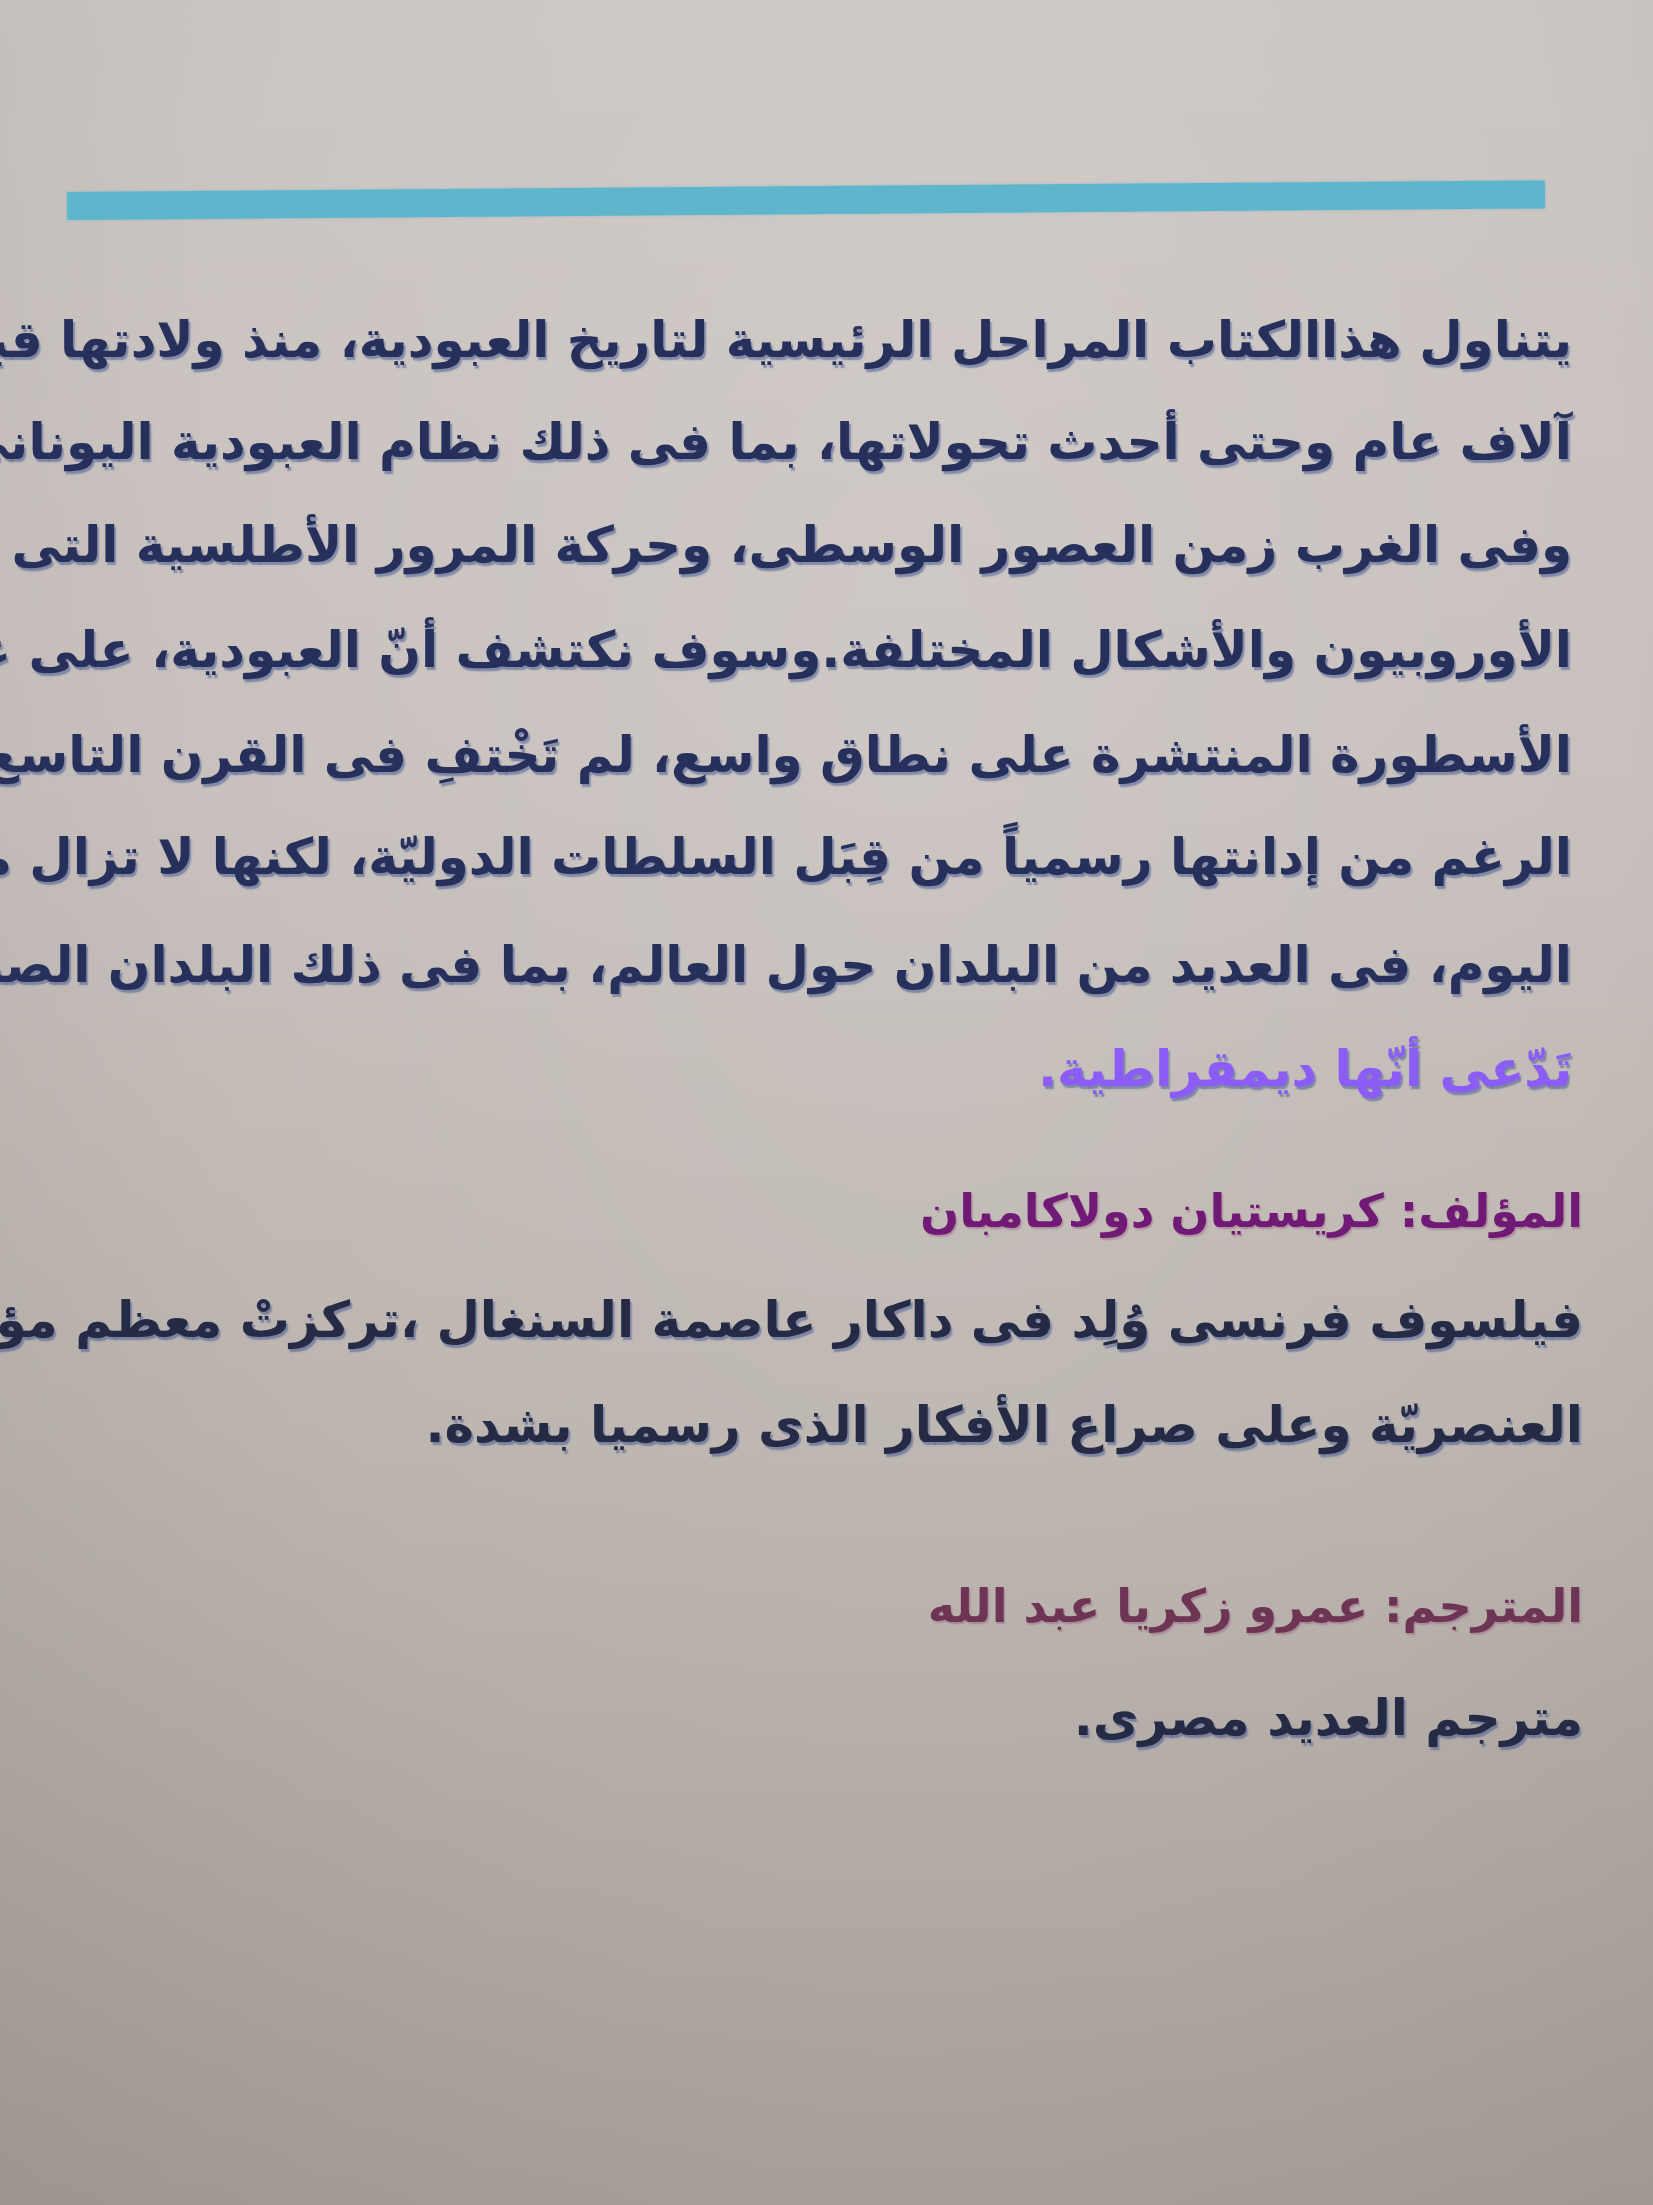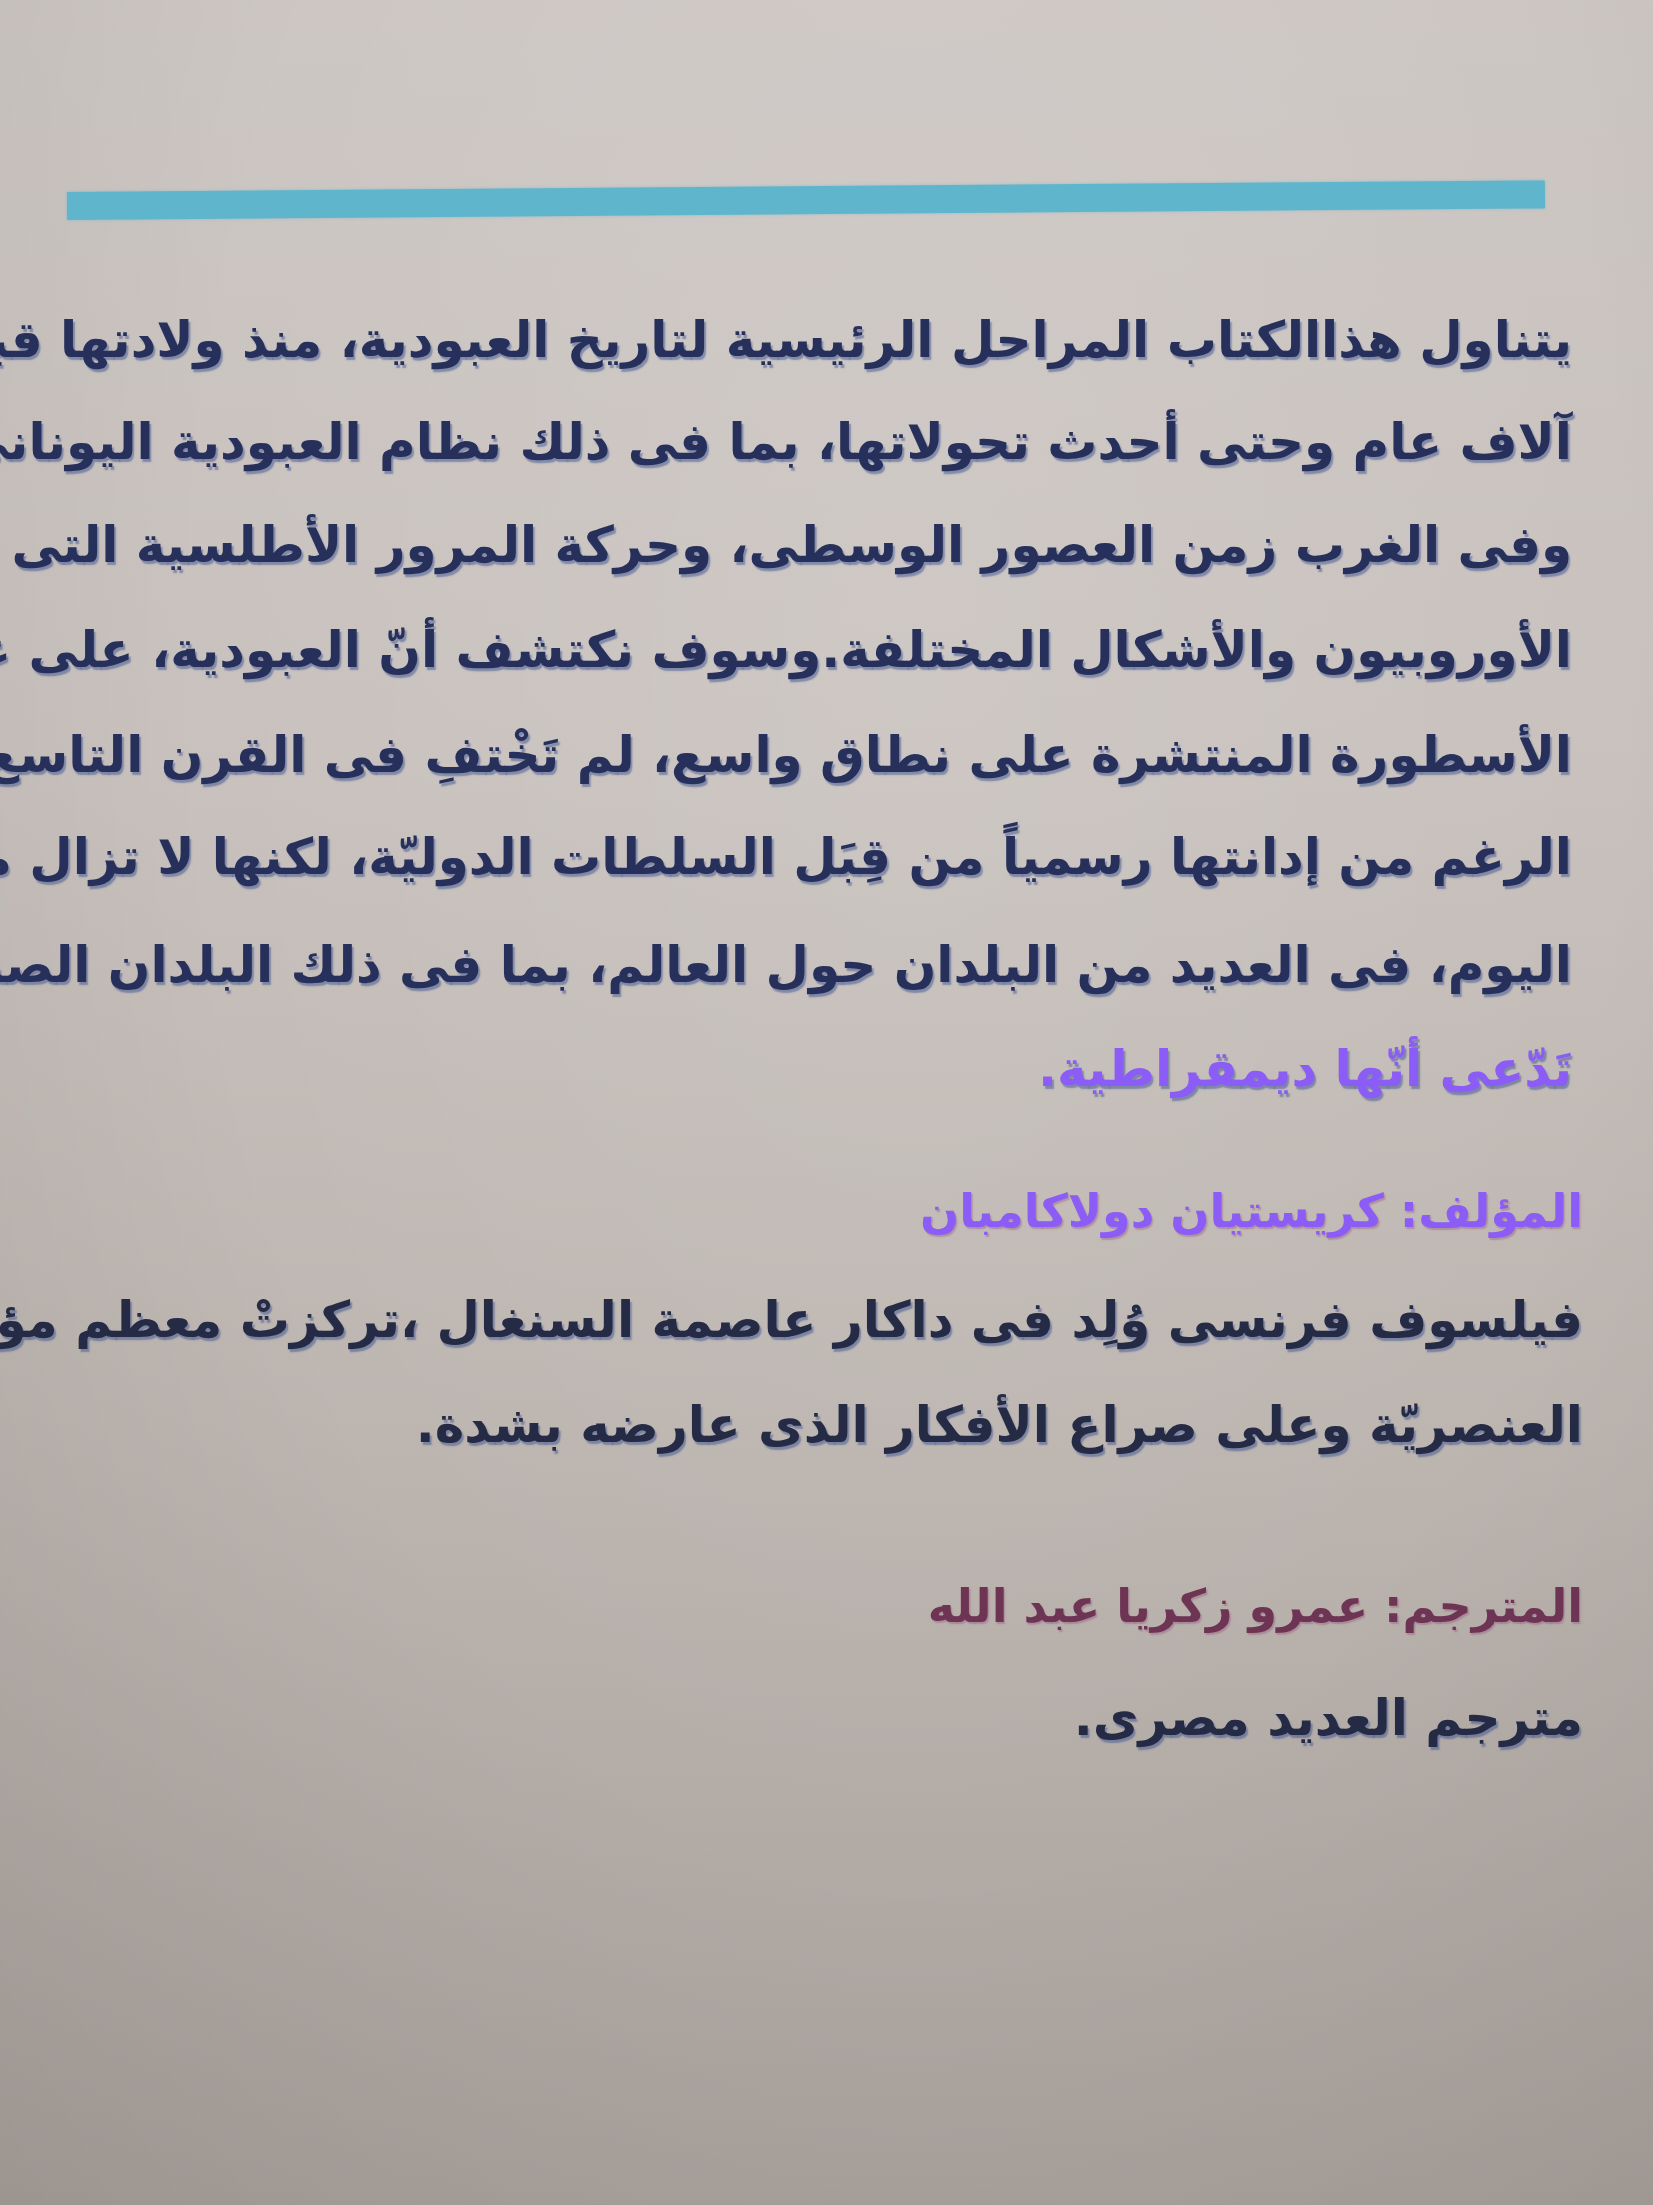--- a/index.html
+++ b/index.html
@@ -71,20 +71,20 @@
   <div class="line body-line justify" style="top: 417px; color: rgb(39, 48, 90);">آلاف عام وحتى أحدث تحولاتها، بما فى ذلك نظام العبودية اليوناني الروماني،</div>
   <div class="line body-line justify" style="top: 520px; color: rgb(39, 48, 90);">وفى الغرب زمن العصور الوسطى، وحركة المرور الأطلسية التى قام بها</div>
   <div class="line body-line justify" style="top: 625px; color: rgb(39, 48, 90);">الأوروبيون والأشكال المختلفة.وسوف نكتشف أنّ العبودية، على عكس</div>
   <div class="line body-line justify" style="top: 730px; color: rgb(39, 48, 90);">الأسطورة المنتشرة على نطاق واسع، لم تَخْتفِ فى القرن التاسع عشر. وعلى</div>
   <div class="line body-line justify" style="top: 832px; color: rgb(39, 48, 90);">الرغم من إدانتها رسمياً من قِبَل السلطات الدوليّة، لكنها لا تزال موجودةً حتى</div>
   <div class="line body-line justify" style="top: 940px; color: rgb(39, 48, 90);">اليوم، فى العديد من البلدان حول العالم، بما فى ذلك البلدان الصناعية التى</div>
   <div class="line body-line" style="top: 1044px; right: 0px; color: #8b5cf6;">تَدّعى أنّها ديمقراطية.</div>
 </div>
 
 <div id="bio" class="text-block">
-  <div class="line label-line" style="top: 1188px; right: 0px; color: #8b5cf6;">المؤلف: كريستيان دولاكامبان</div>
+  <div class="line label-line" style="top: 1188px; right: 0px; color: #701a75;">المؤلف: كريستيان دولاكامبان</div>
   <div class="line dark-line justify" style="top:1295px;">فيلسوف فرنسى وُلِد فى داكار عاصمة السنغال ،تركزتْ معظم مؤلفاته على</div>
-  <div class="line dark-line" style="top:1400px; right:0;">العنصريّة وعلى صراع الأفكار الذى عارضه بشدة.</div>
+  <div class="line dark-line" style="top:1400px; right:0;">العنصريّة وعلى صراع الأفكار الذى رسميا بشدة.</div>
 
   <div class="line label-line" style="top: 1583px; right: 0px; color: rgb(110, 52, 83); margin-left: 12px;">المترجم: عمرو زكريا عبد الله</div>
   <div class="line dark-line" style="top:1693px; right:0;">مترجم العديد مصرى.</div>
 </div>
 
 
 </body></html>

